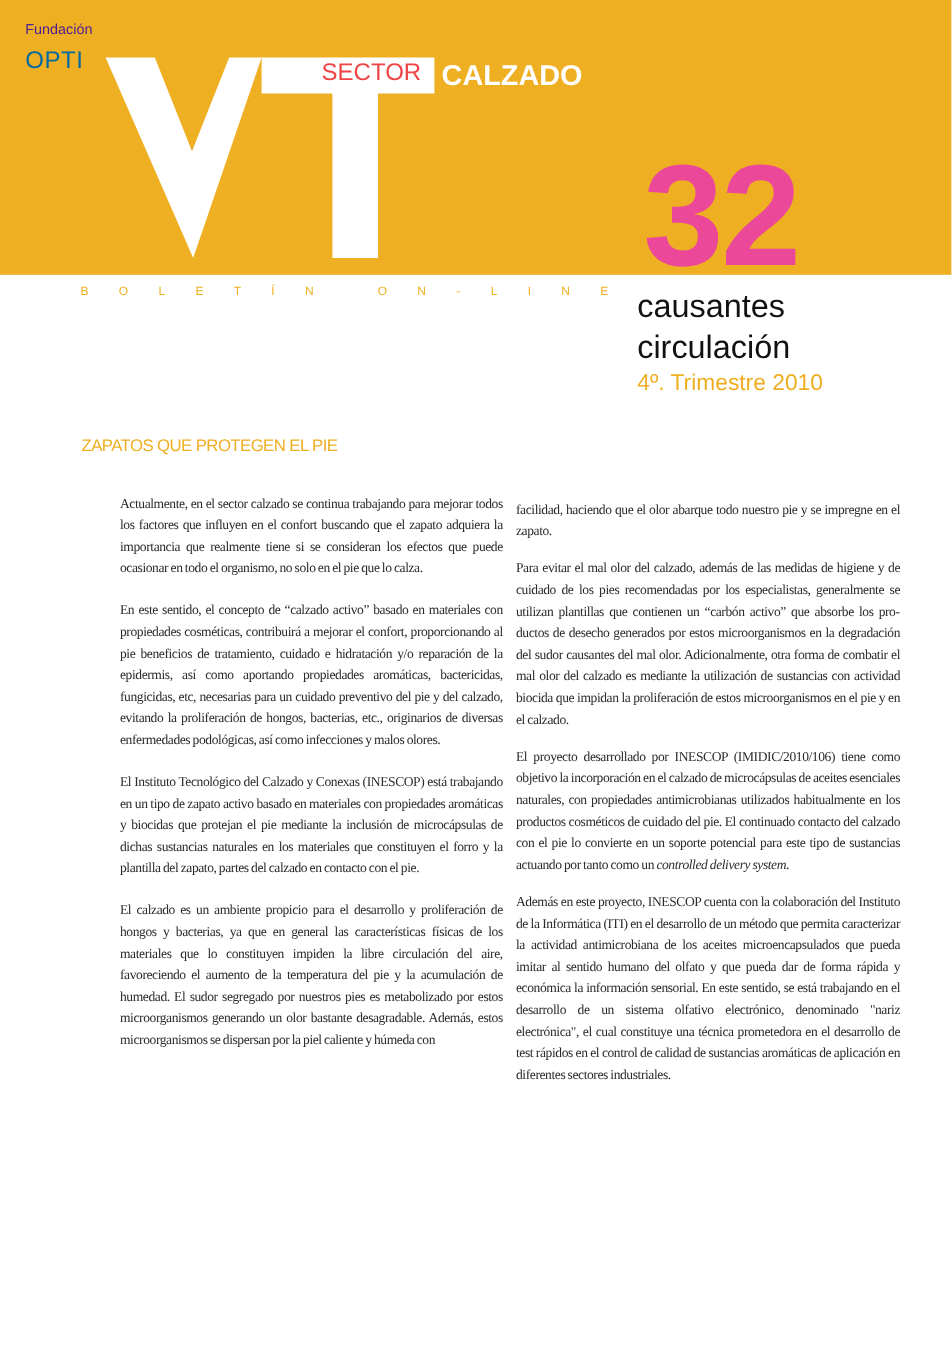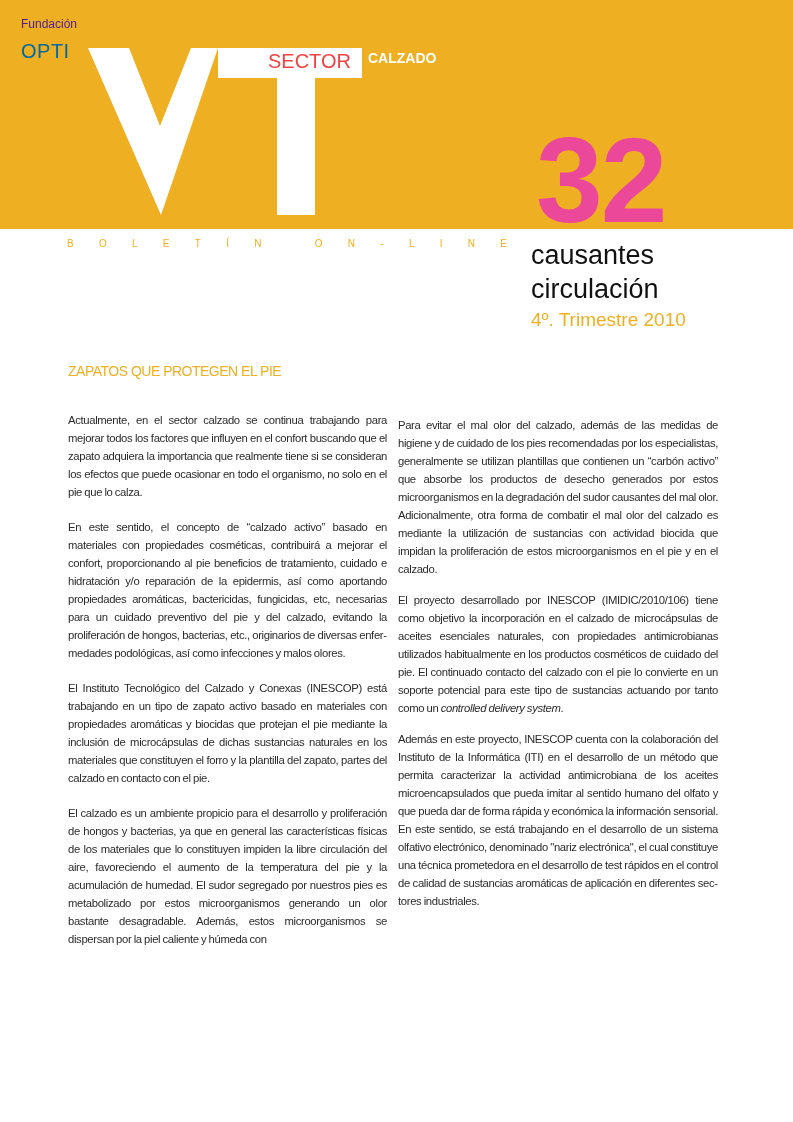--- a/index.html
+++ b/index.html
@@ -19,21 +19,21 @@
     .opti {
       position: absolute; left: 21px; top: 40px;
       font-family: "Liberation Sans", sans-serif; font-size: 20px; color: #0369a1; letter-spacing: 0.5px;
     }
     .sector {
       position: absolute; left: 268px; top: 50px;
       font-family: "Liberation Sans", sans-serif; font-size: 20px; color: #ef4444;
     }
     .calzado {
       position: absolute; left: 368px; top: 50px;
-      font-family: "Liberation Sans", sans-serif; font-size: 14px; font-weight: bold; color: #ffffff;
+      font-family: "Liberation Sans", sans-serif; font-size: 24px; font-weight: bold; color: #ffffff;
     }
     .issue-number {
       position: absolute; left: 536px; top: 120px;
       font-family: Liberation Sans, sans-serif; font-weight: bold; font-size: 120px; line-height: 120px;
       color: #ec4899; letter-spacing: -2px;
     }
     .boletin {
       position: absolute; left: 67px; top: 238px; width: 440px;
       font-family: "Liberation Sans", sans-serif; font-size: 10px; color: #eeaf22;
       display: flex; justify-content: space-between;
@@ -49,23 +49,24 @@
       position: absolute; left: 531px; top: 309px;
       font-family: "Liberation Sans", sans-serif; font-size: 19px; color: #eeaf22; text-align: right;
     }
     .section-title {
       position: absolute; left: 68px; top: 363px;
       font-family: Liberation Sans, sans-serif; font-size: 14px; color: #eeaf22; letter-spacing: -0.5px;
     }
 
     .col {
       position: absolute; width: 319px;
-      font-family: Liberation Sans, sans-serif; font-size: 11.3px; line-height: 18px;
+      font-family: Liberation Serif, serif; font-size: 11.3px; line-height: 18px;
       color: #2b2b2b; text-align: justify; letter-spacing: -0.35px; word-spacing: -0.5px;
       hyphens: manual;
+      margin-left: 32px;
     }
     .col-left { left: 68px; top: 411px; }
     .col-right { left: 398px; top: 416px; width: 320px; }
     .col p { margin-bottom: 17px; }
     .col-right p { margin-bottom: 13px; }
     .col em { font-style: italic; }
   </style>
 </head>
 <body>
 
@@ -107,16 +108,17 @@
 <div class="section-title">ZAPATOS QUE PROTEGEN EL PIE</div>
 
 <div class="col col-left">
   <p>Actualmente, en el sector calzado se continua trabajando para mejorar todos los factores que influyen en el confort buscando que el zapato adquiera la importancia que realmente tiene si se consideran los efectos que puede ocasionar en todo el organismo, no solo en el pie que lo calza.</p>
   <p>En este sentido, el concepto de “calzado activo” basado en materiales con propiedades cosméticas, contribuirá a mejorar el confort, proporcionando al pie beneficios de tratamiento, cuidado e hidratación y/o reparación de la epidermis, así como aportando propiedades aromáticas, bactericidas, fungicidas, etc, necesarias para un cuidado preventivo del pie y del calzado, evitando la proliferación de hongos, bacterias, etc., originarios de diversas enfer­medades podológicas, así como infecciones y malos olores.</p>
   <p>El Instituto Tecnológico del Calzado y Conexas (INESCOP) está trabajando en un tipo de zapato activo basado en materiales con propiedades aromáticas y bio­cidas que protejan el pie mediante la inclusión de micro­cápsulas de dichas sustancias naturales en los materiales que constituyen el forro y la plantilla del zapato, partes del calzado en contacto con el pie.</p>
   <p>El calzado es un ambiente propicio para el desarrollo y proliferación de hongos y bacterias, ya que en general las características físicas de los materiales que lo constituyen impiden la libre circulación del aire, favoreciendo el au­mento de la temperatura del pie y la acumulación de humedad. El sudor segregado por nuestros pies es me­tabolizado por estos microorganismos generando un olor bastante desagradable. Además, estos microorga­nismos se dispersan por la piel caliente y húmeda con</p>
 </div>
 
 <div class="col col-right">
+  <p>facilidad, haciendo que el olor abarque todo nuestro pie y se impregne en el zapato.</p>
   <p>Para evitar el mal olor del calzado, además de las medi­das de higiene y de cuidado de los pies recomendadas por los especialistas, generalmente se utilizan plantillas que contienen un “carbón activo” que absorbe los pro­ductos de desecho generados por estos microorganis­mos en la degradación del sudor causantes del mal olor. Adicionalmente, otra forma de combatir el mal olor del calzado es mediante la utilización de sustancias con acti­vidad biocida que impidan la proliferación de estos mi­croorganismos en el pie y en el calzado.</p>
   <p><span>El proyecto desarrollado por INESCOP (IMIDIC/2010/106) tiene como objetivo la incorporación en el calzado de microcápsulas de aceites esenciales naturales, con propiedades antimicrobianas utilizados habitualmente en los productos cosméticos de cuidado del pie. El continuado contacto del calzado con el pie lo convierte en un soporte potencial para este tipo de sus­tancias actuando por tanto como un </span><em>controlled delivery system</em><span>.</span></p>
   <p>Además en este proyecto, INESCOP cuenta con la cola­boración del Instituto de la Informática (ITI) en el desa­rrollo de un método que permita caracterizar la actividad antimicrobiana de los aceites microencapsulados que pueda imitar al sentido humano del olfato y que pueda dar de forma rápida y económica la información senso­rial. En este sentido, se está trabajando en el desarrollo de un sistema olfativo electrónico, denominado "nariz electrónica", el cual constituye una técnica prometedora en el desarrollo de test rápidos en el control de calidad de sustancias aromáticas de aplicación en diferentes sec­tores industriales.</p>
 </div>
 
 </body></html>

